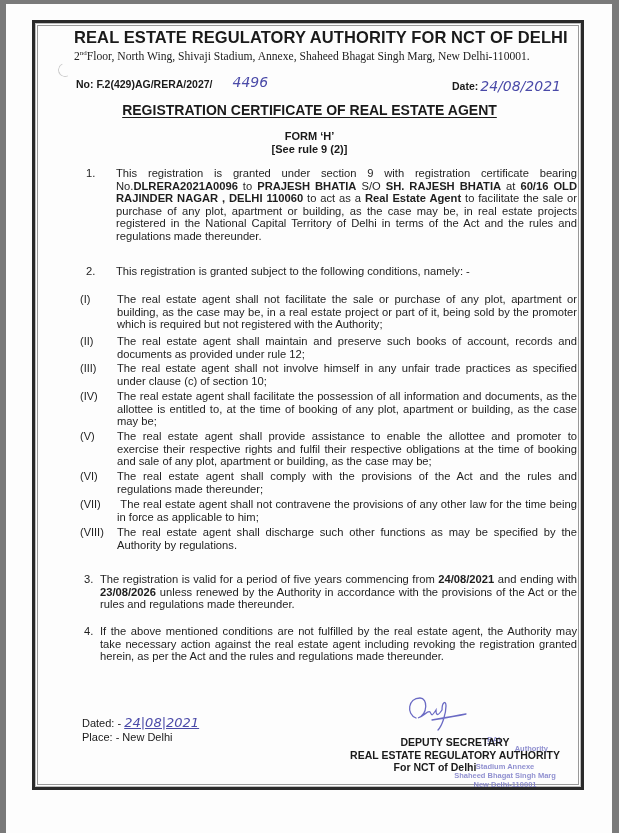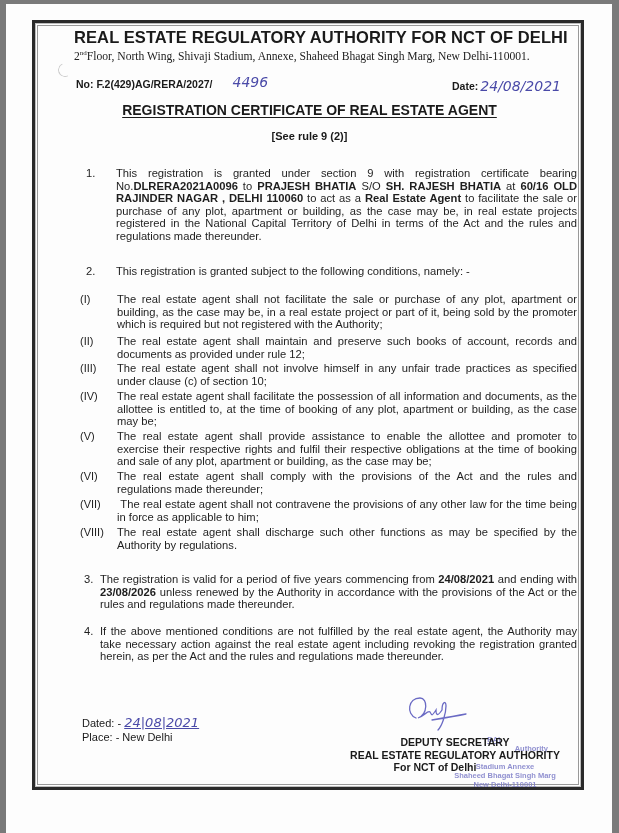--- a/index.html
+++ b/index.html
@@ -61,20 +61,21 @@
 
 <div class="abs hdr-title">REAL ESTATE REGULATORY AUTHORITY FOR NCT OF DELHI</div>
 <div class="abs hdr-addr"><span>2</span><sup>nd</sup><span>Floor, North Wing, Shivaji Stadium, Annexe, Shaheed Bhagat Singh Marg, New Delhi-110001.</span></div>
 
 <div class="abs ref-no"><span>No: F.2(429)AG/RERA/2027/</span><span class="hand ref-hand">4496</span></div>
 <div class="abs date-lbl"><span>Date:</span><span class="hand date-hand">24/08/2021</span></div>
 
 <div class="abs cert-title">REGISTRATION CERTIFICATE OF REAL ESTATE AGENT</div>
 
 <div class="abs form-h">
+  <div>FORM ‘H’</div>
   <div>[See rule 9 (2)]</div>
 </div>
 
 <div class="abs num" style="left:86px; top:167px;">1.</div>
 <div class="abs para" style="left:116px; top:167px; width:461px;"><span>This registration is granted under section 9 with registration certificate bearing No.</span><b>DLRERA2021A0096</b><span> to </span><b>PRAJESH BHATIA</b><span> S/O </span><b>SH. RAJESH BHATIA</b><span> at </span><b>60/16 OLD RAJINDER NAGAR , DELHI 110060</b><span> to act as a </span><b>Real Estate Agent</b><span> to facilitate the sale or purchase of any plot, apartment or building, as the case may be, in real estate projects registered in the National Capital Territory of Delhi in terms of the Act and the rules and regulations made thereunder.</span></div>
 
 <div class="abs num" style="left:86px; top:265px;">2.</div>
 <div class="abs para" style="left:116px; top:265px; width:461px;">This registration is granted subject to the following conditions, namely: -</div>
 
 <div id="conditions">

